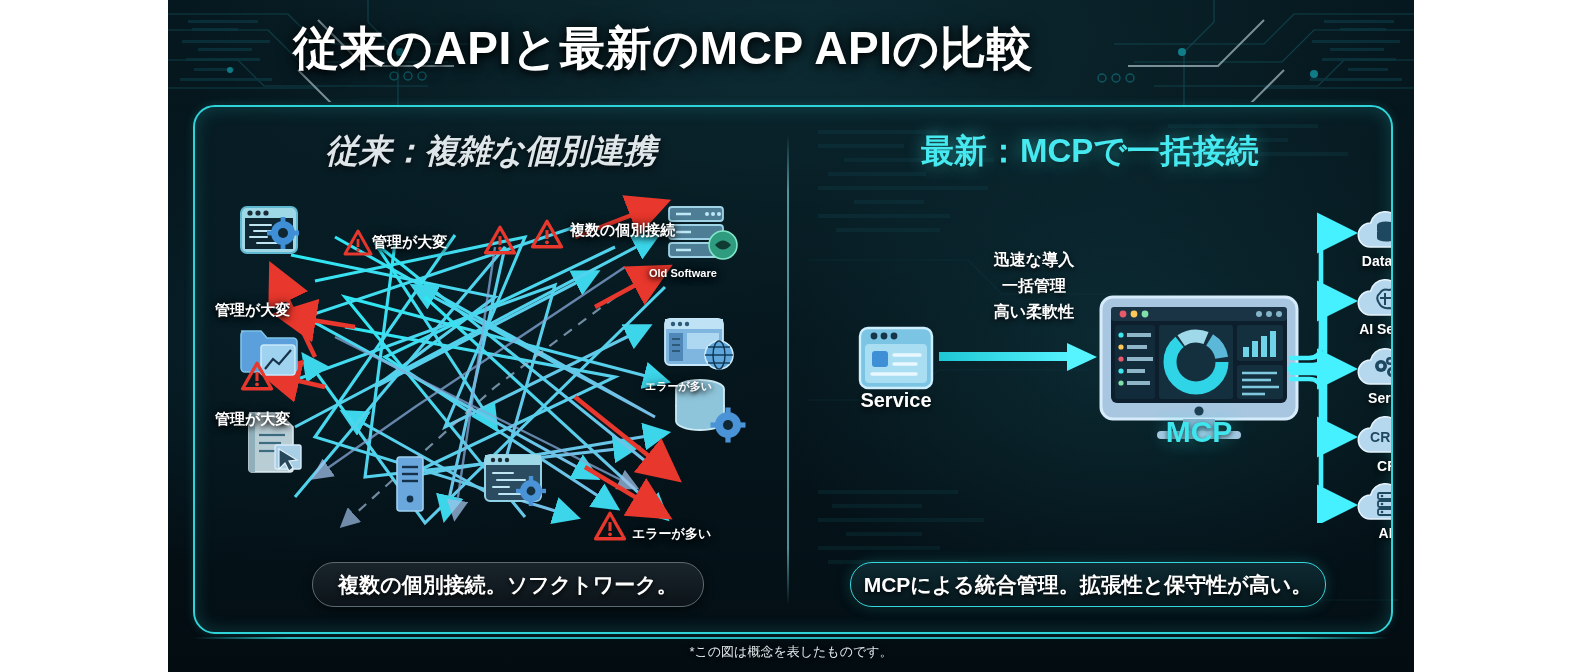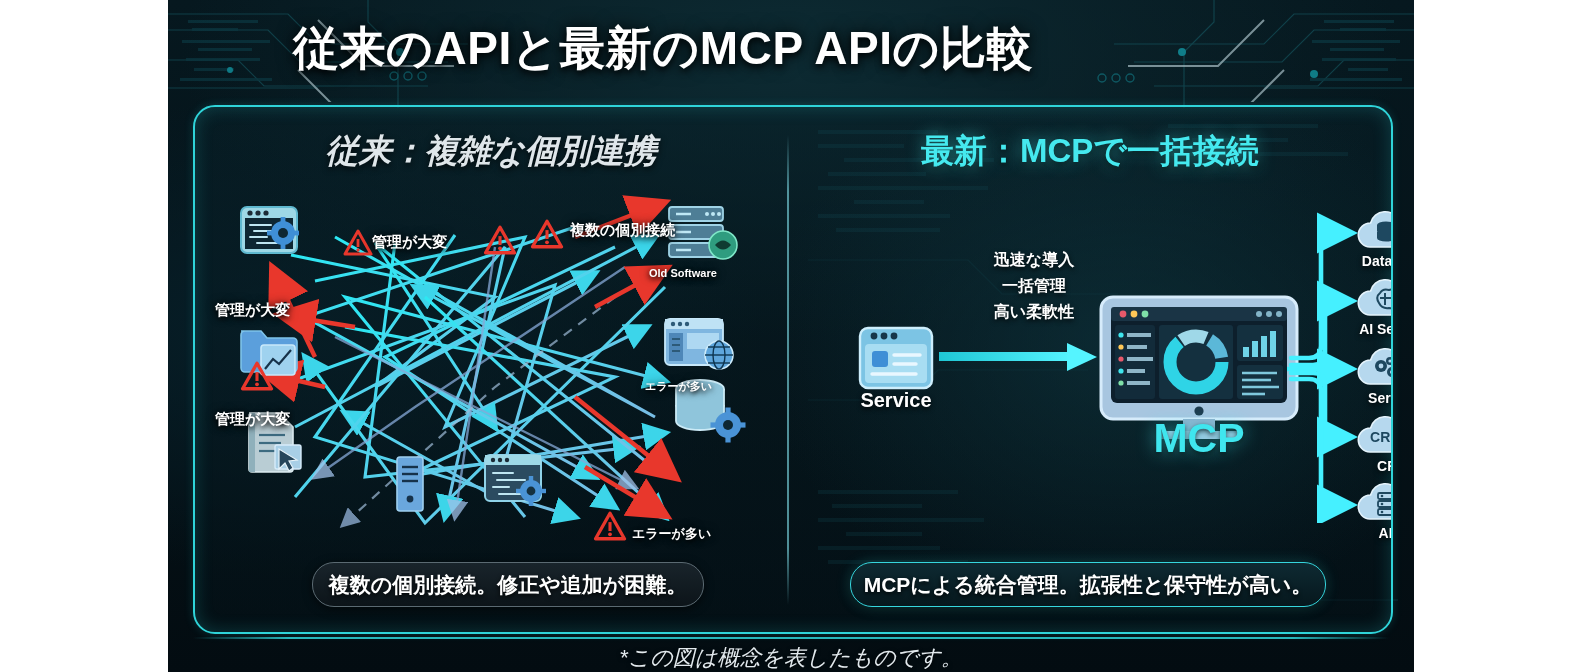--- a/index.html
+++ b/index.html
@@ -78,21 +78,21 @@
   .tri{position:absolute;width:0;height:0;}
 
   
   #hub-bullets{
     position:absolute;left:160px;top:140px;width:170px;text-align:center;
     color:#ffffff;font-size:16px;font-weight:bold;line-height:1.62;
     text-shadow:0 2px 5px rgba(0,0,0,.9);
   }
   #mcp-name{
     position:absolute;left:290px;top:308px;width:240px;text-align:center;
-    font-size:41px;font-weight:bold;color:#3fe6ee;
+    font-size:30px;font-weight:bold;color:#3fe6ee;
     text-shadow:0 0 18px rgba(63,230,238,.6),0 2px 5px rgba(0,0,0,.8);
   }
   #mcp-sub{
     position:absolute;left:250px;top:345px;width:320px;text-align:center;
     font-size:12px;color:#cfe4ea;text-shadow:0 1px 4px rgba(0,0,0,.9);
     white-space:nowrap;
   }
   #system-label{
     position:absolute;left:22px;top:282px;width:170px;text-align:center;
     font-size:20px;font-weight:bold;color:#ffffff;text-shadow:0 2px 5px rgba(0,0,0,.9);
@@ -122,21 +122,21 @@
     box-shadow:0 0 14px rgba(54,214,221,.25),0 2px 10px rgba(0,0,0,.6);
   }
 
   
   #foot-rule{
     position:absolute;left:25px;top:637px;width:1196px;height:2px;
     background:linear-gradient(90deg,rgba(47,212,217,0),rgba(47,212,217,.85) 8%,rgba(47,212,217,.85) 92%,rgba(47,212,217,0));
   }
   #footnote{
     position:absolute;left:0;top:643px;width:1246px;text-align:center;
-    font-size:22px;color:#e3eaee;text-shadow:0 1px 4px rgba(0,0,0,.9);font-style:italic;
+    font-size:13px;color:#e3eaee;text-shadow:0 1px 4px rgba(0,0,0,.9);
   }
 </style>
 </head>
 <body>
 
 <div id="stage">
   <div id="canvas">
 
     <svg class="circuit" id="circuit-left" viewBox="0 0 430 108">
       <g stroke="#1c6b76" stroke-width="1.2" fill="none" opacity=".85">
@@ -472,21 +472,21 @@
             <path d="M15 2 L28 25 H2 Z" fill="none" stroke="#e8372c" stroke-width="3" stroke-linejoin="round"></path>
             <rect x="13.6" y="10" width="2.8" height="8" fill="#e8372c"></rect>
             <circle cx="15" cy="21" r="1.7" fill="#e8372c"></circle>
           </svg>
         </div>
         <div class="lbl warn-lbl" style="left:437px;top:418px;font-size:13px">エラーが多い</div>
 
         <div class="lbl icon-lbl" style="left:454px;top:160px">Old Software</div>
         <div class="lbl icon-lbl" style="left:450px;top:272px">エラーが多い</div>
 
-        <div class="pill" id="pill-left">複数の個別接続。修正や追加が困難。</div>
+        <div class="pill" id="pill-left">複数の個別接続。ソフクトワーク。</div>
       </div>
 
       <div id="panel-divider"></div>
 
       <div class="side" id="side-right">
         <div class="side-heading" id="heading-right">最新：MCPで一括接続</div>
 
         <svg style="position:absolute;left:65px;top:215px;width:84px;height:72px" viewBox="0 0 84 72">
           <rect x="6" y="6" width="72" height="60" rx="8" fill="#7cc4e4" stroke="#cdeefc" stroke-width="2.4"></rect>
           <rect x="11" y="22" width="62" height="39" rx="4" fill="#a8ddf2"></rect>

